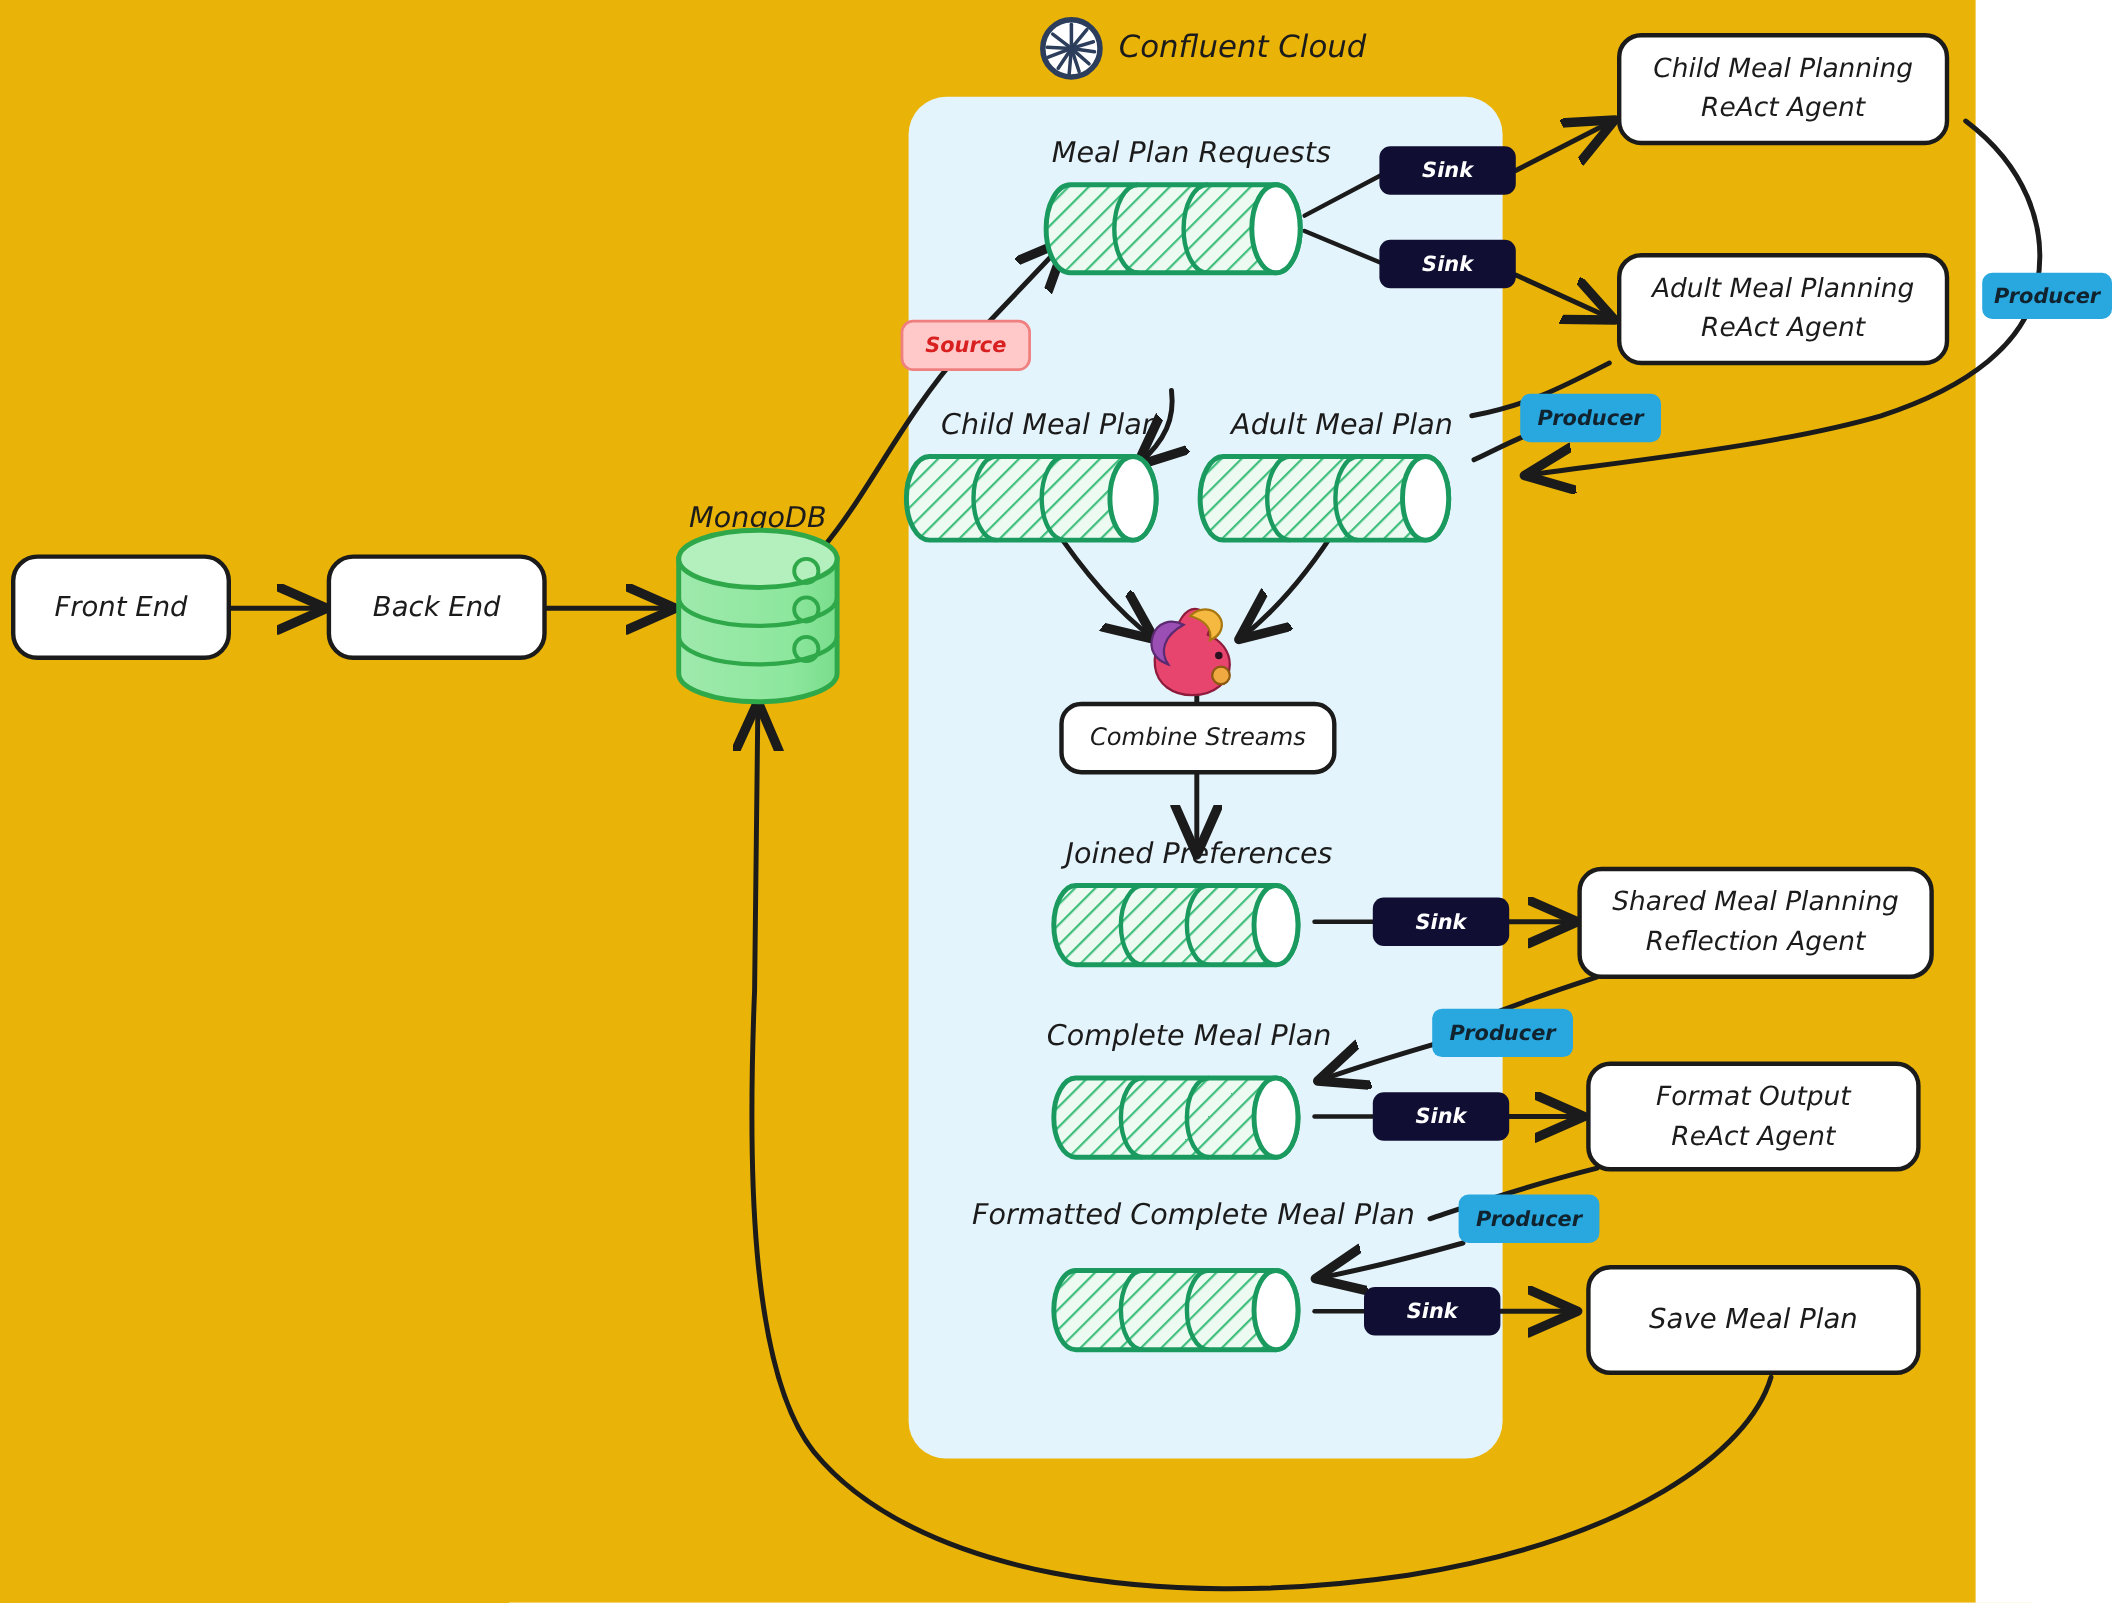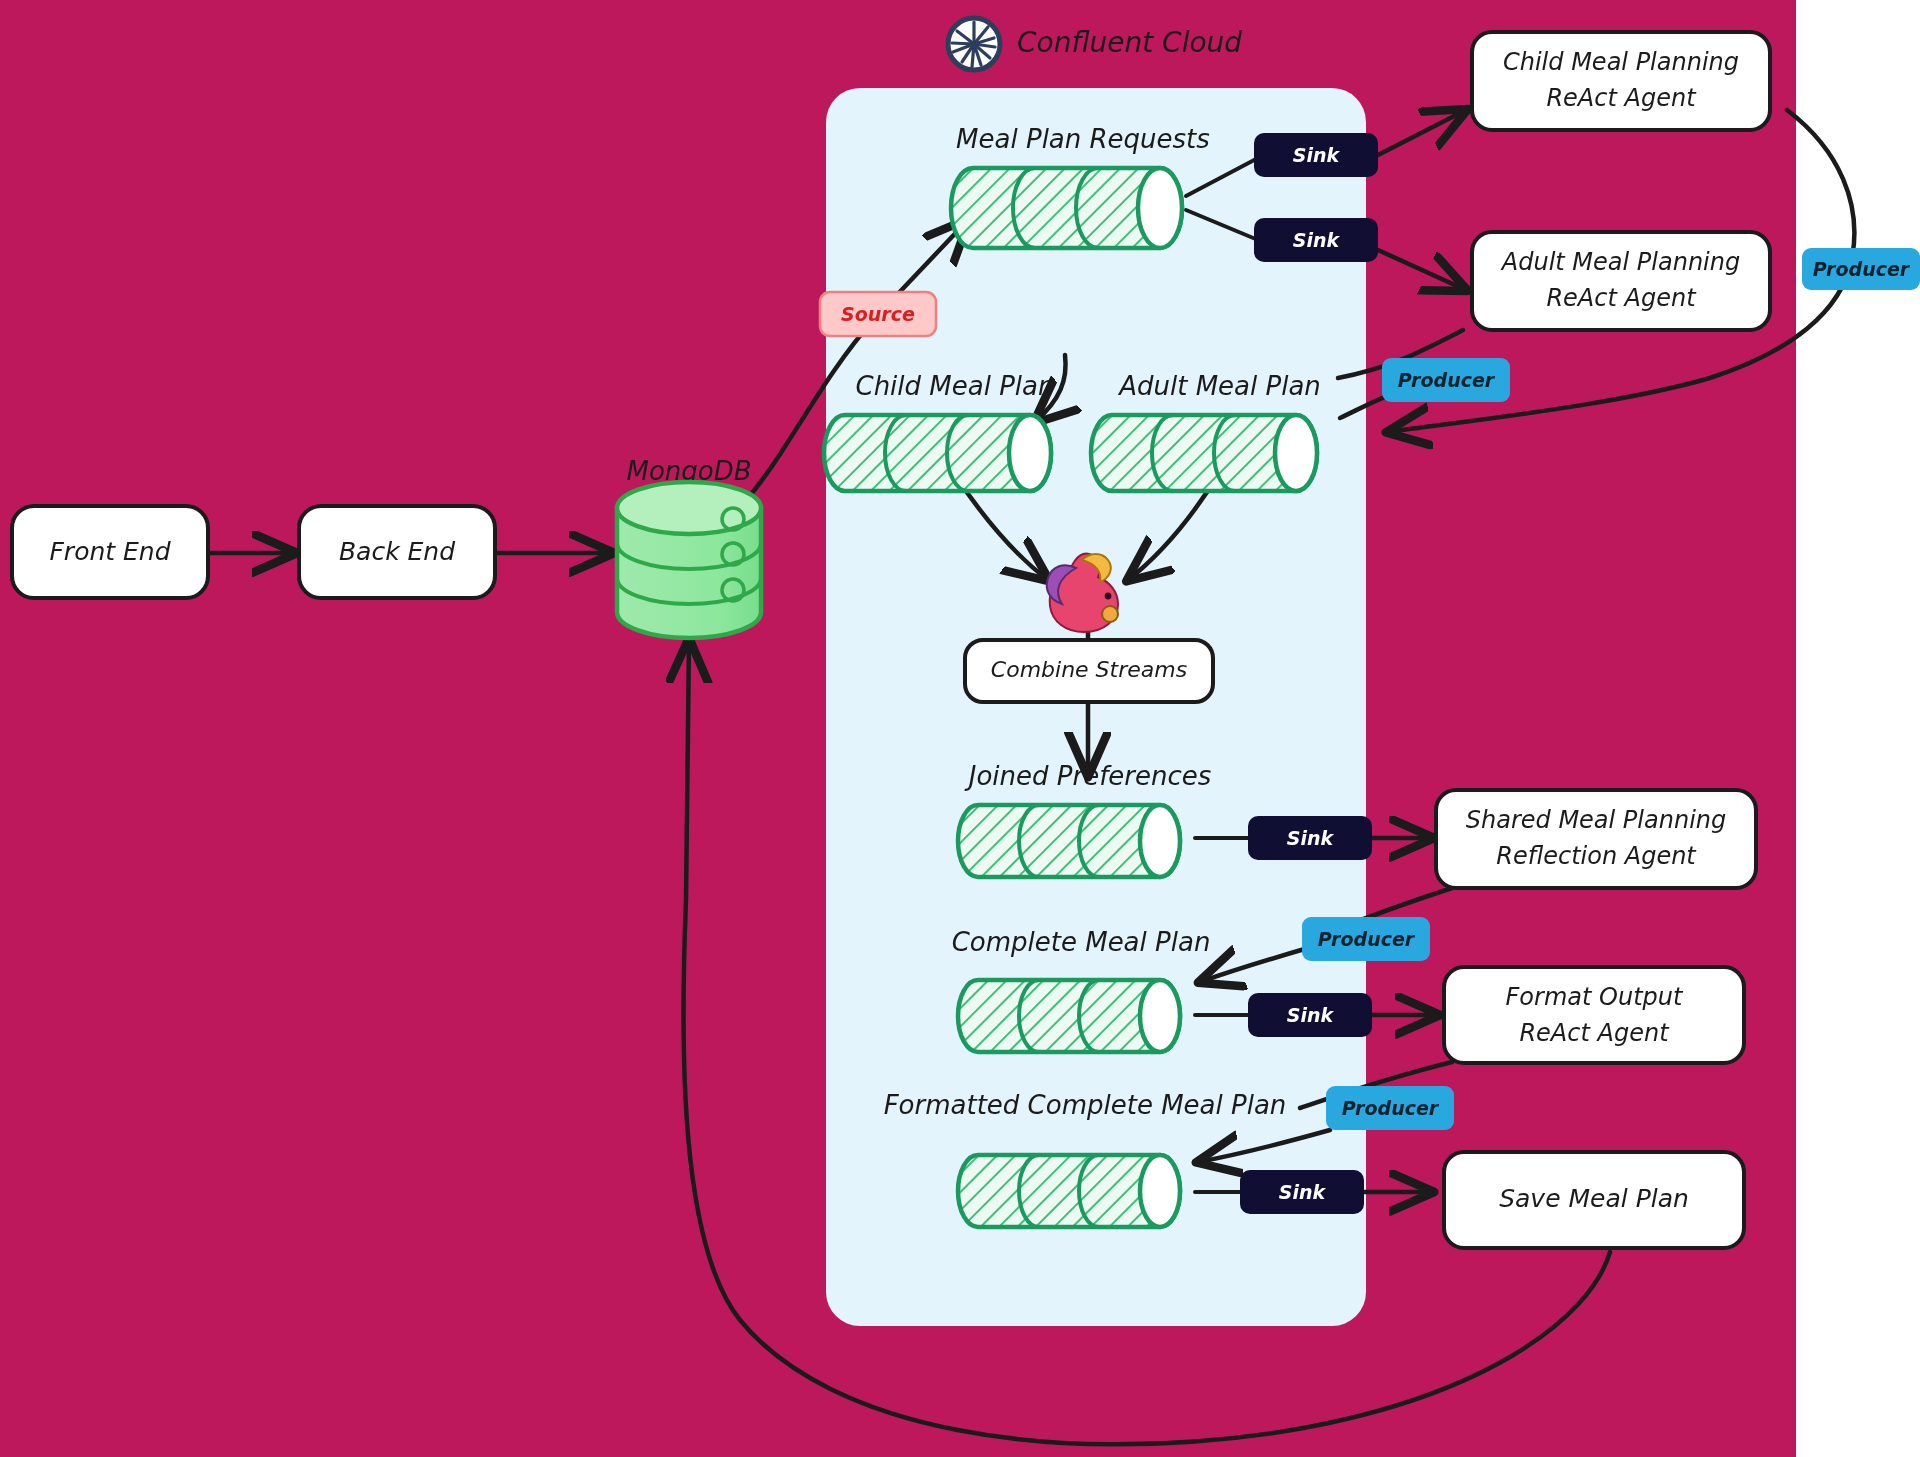--- a/index.html
+++ b/index.html
@@ -7,21 +7,21 @@
     width: 1920px;
     height: 1457px;
     background: #ffffff;
     font-family: "DejaVu Sans", sans-serif;
     overflow: hidden;
   }
   #stage {
     position: relative;
     width: 1796px;
     height: 1457px;
-    background: #be185d;
+    background: #eab308;
   }
   svg.layer {
     position: absolute;
     top: 0; left: 0;
     width: 1920px;
     height: 1457px;
     overflow: visible;
   }
   #edges { z-index: 2; }
   #nodes-svg { z-index: 3; }

